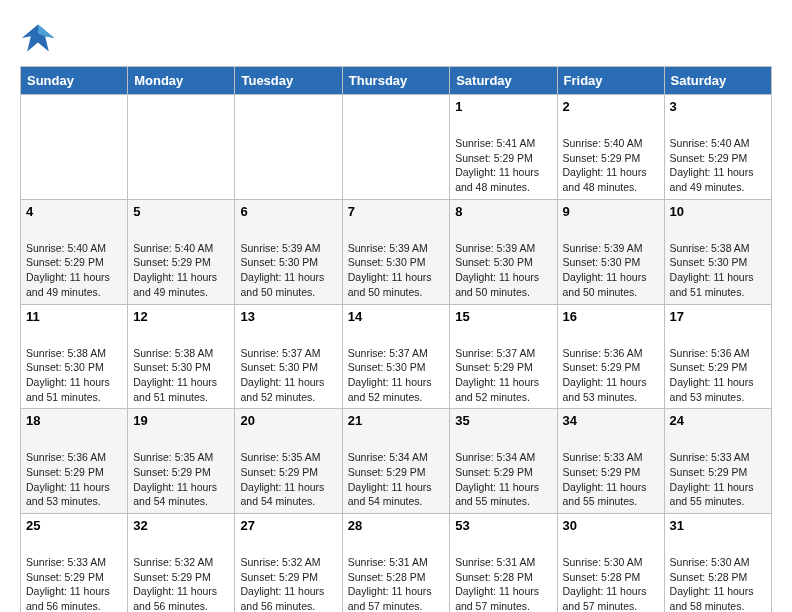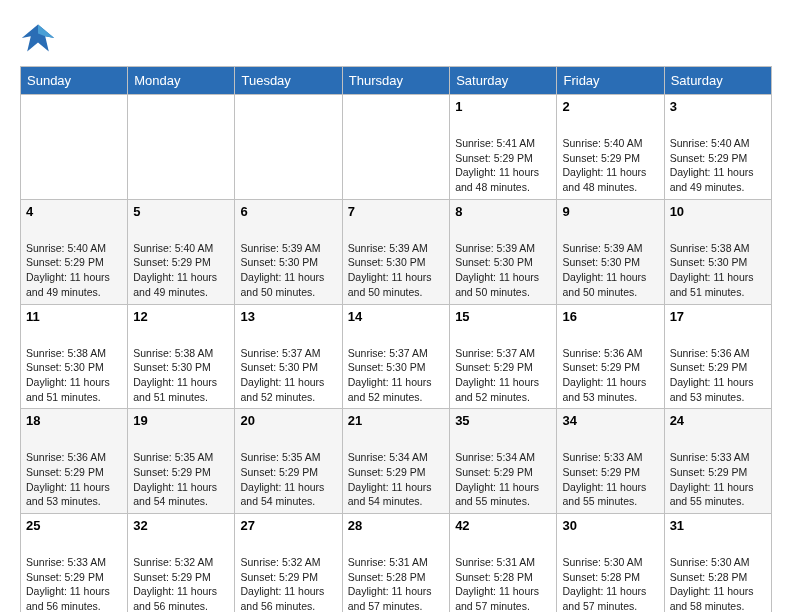--- a/index.html
+++ b/index.html
@@ -47,21 +47,21 @@
       width: 100%;
       border-collapse: collapse;
       font-size: 11px;
     }
     .calendar th {
       background: #2a6db5;
       color: #fff;
       text-align: left;
       padding: 6px 6px;
       font-size: 13px;
-      font-weight: normal;
+      font-weight: bold;
       border: 1px solid #c0c0c0;
     }
     .calendar td {
       border: 1px solid #c0c0c0;
       vertical-align: top;
       padding: 4px 5px;
       width: 108px;
       height: 80px;
       background: #fff;
     }
@@ -322,21 +322,21 @@
 and 56 minutes.</div>
         </td>
         <td>
           <div class="day-num">28</div>
           <div class="day-info" style="white-space: pre-line;">Sunrise: 5:31 AM
 Sunset: 5:28 PM
 Daylight: 11 hours
 and 57 minutes.</div>
         </td>
         <td>
-          <div class="day-num">42</div>
+          <div class="day-num">53</div>
           <div class="day-info" style="white-space: pre-line;">Sunrise: 5:31 AM
 Sunset: 5:28 PM
 Daylight: 11 hours
 and 57 minutes.</div>
         </td>
         <td>
           <div class="day-num">30</div>
           <div class="day-info" style="white-space: pre-line;">Sunrise: 5:30 AM
 Sunset: 5:28 PM
 Daylight: 11 hours

